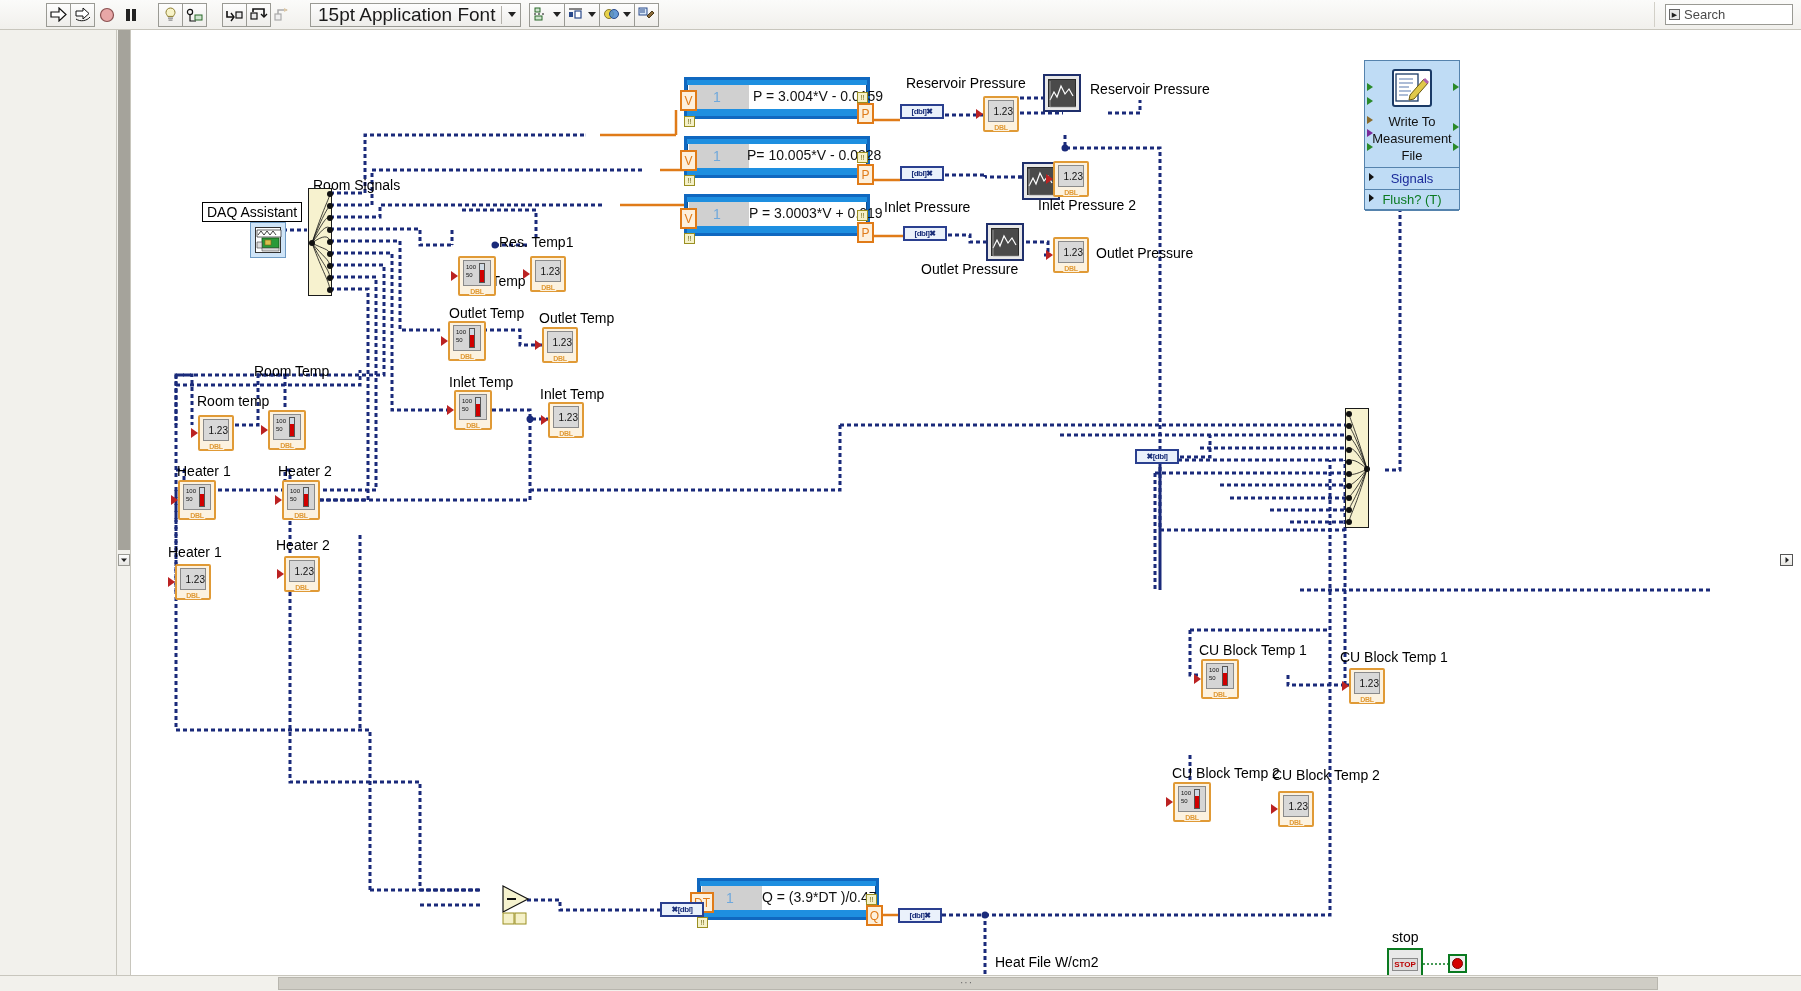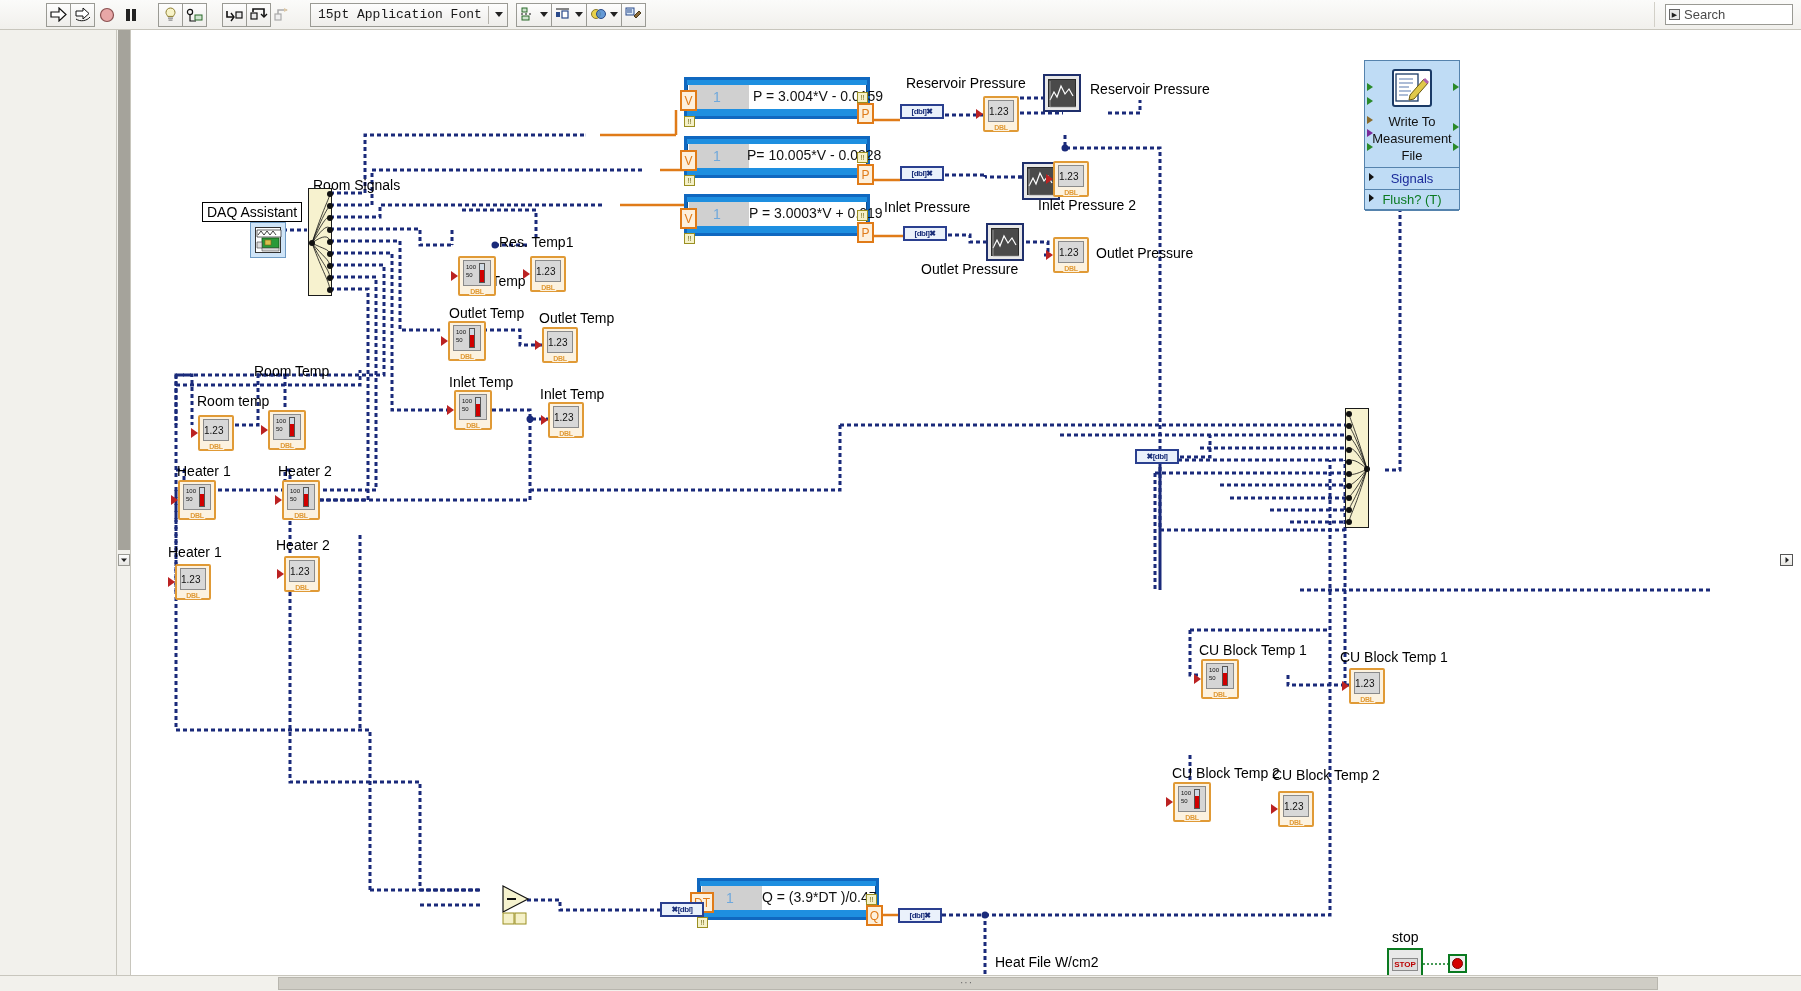--- a/index.html
+++ b/index.html
@@ -32,21 +32,21 @@
   .tb-btn.plain { border: none; background: transparent; }
   .tb-sep { width: 8px; }
   .tb-font {
     height: 24px; min-width: 150px;
     border: 1px solid #9a9a94;
     background: linear-gradient(#fdfdfd, #eeedea);
     display: flex; align-items: center;
     padding: 0 4px 0 7px;
     margin-right: 8px;
   }
-  .tb-font-label { font-size: 13px; color: #1a1a1a; flex: 1; white-space: nowrap; font-family: Liberation Mono, monospace; }
+  .tb-font-label { font-size: 19px; color: #1a1a1a; flex: 1; white-space: nowrap; }
   .tb-font-div { width: 1px; height: 18px; background: #b4b2ab; margin: 0 6px; }
   .caret { width: 0; height: 0; border-left: 4px solid transparent; border-right: 4px solid transparent; border-top: 5px solid #222; }
   .tb-dd { width: 36px; }
 
   #search-box {
     position: absolute; right: 8px; top: 4px;
     width: 128px; height: 21px;
     background: #fff;
     border: 1px solid #9a9a94;
     display: flex; align-items: center;
@@ -98,21 +98,21 @@
   
   .term {
     position: absolute;
     border: 2px solid #e09a36;
     background: #fcf2e0;
     border-radius: 2px;
   }
   .term .inner {
     position: absolute; left: 3px; top: 2px; right: 3px; bottom: 8px;
     background: #d8d8d8; border: 1px solid #8a8a8a;
-    display: flex; align-items: center; justify-content: flex-start;
+    display: flex; align-items: center; justify-content: flex-end;
   }
   .term .dbl {
     position: absolute; left: 50%; transform: translateX(-50%);
     bottom: -1px;
     font-size: 7px; font-weight: bold; color: #e09a36;
     background: #fcf2e0;
     letter-spacing: -0.3px;
     padding: 0 1px;
   }
   .term .numval { font-size: 10px; color: #111; font-family: "Liberation Sans", sans-serif; }

